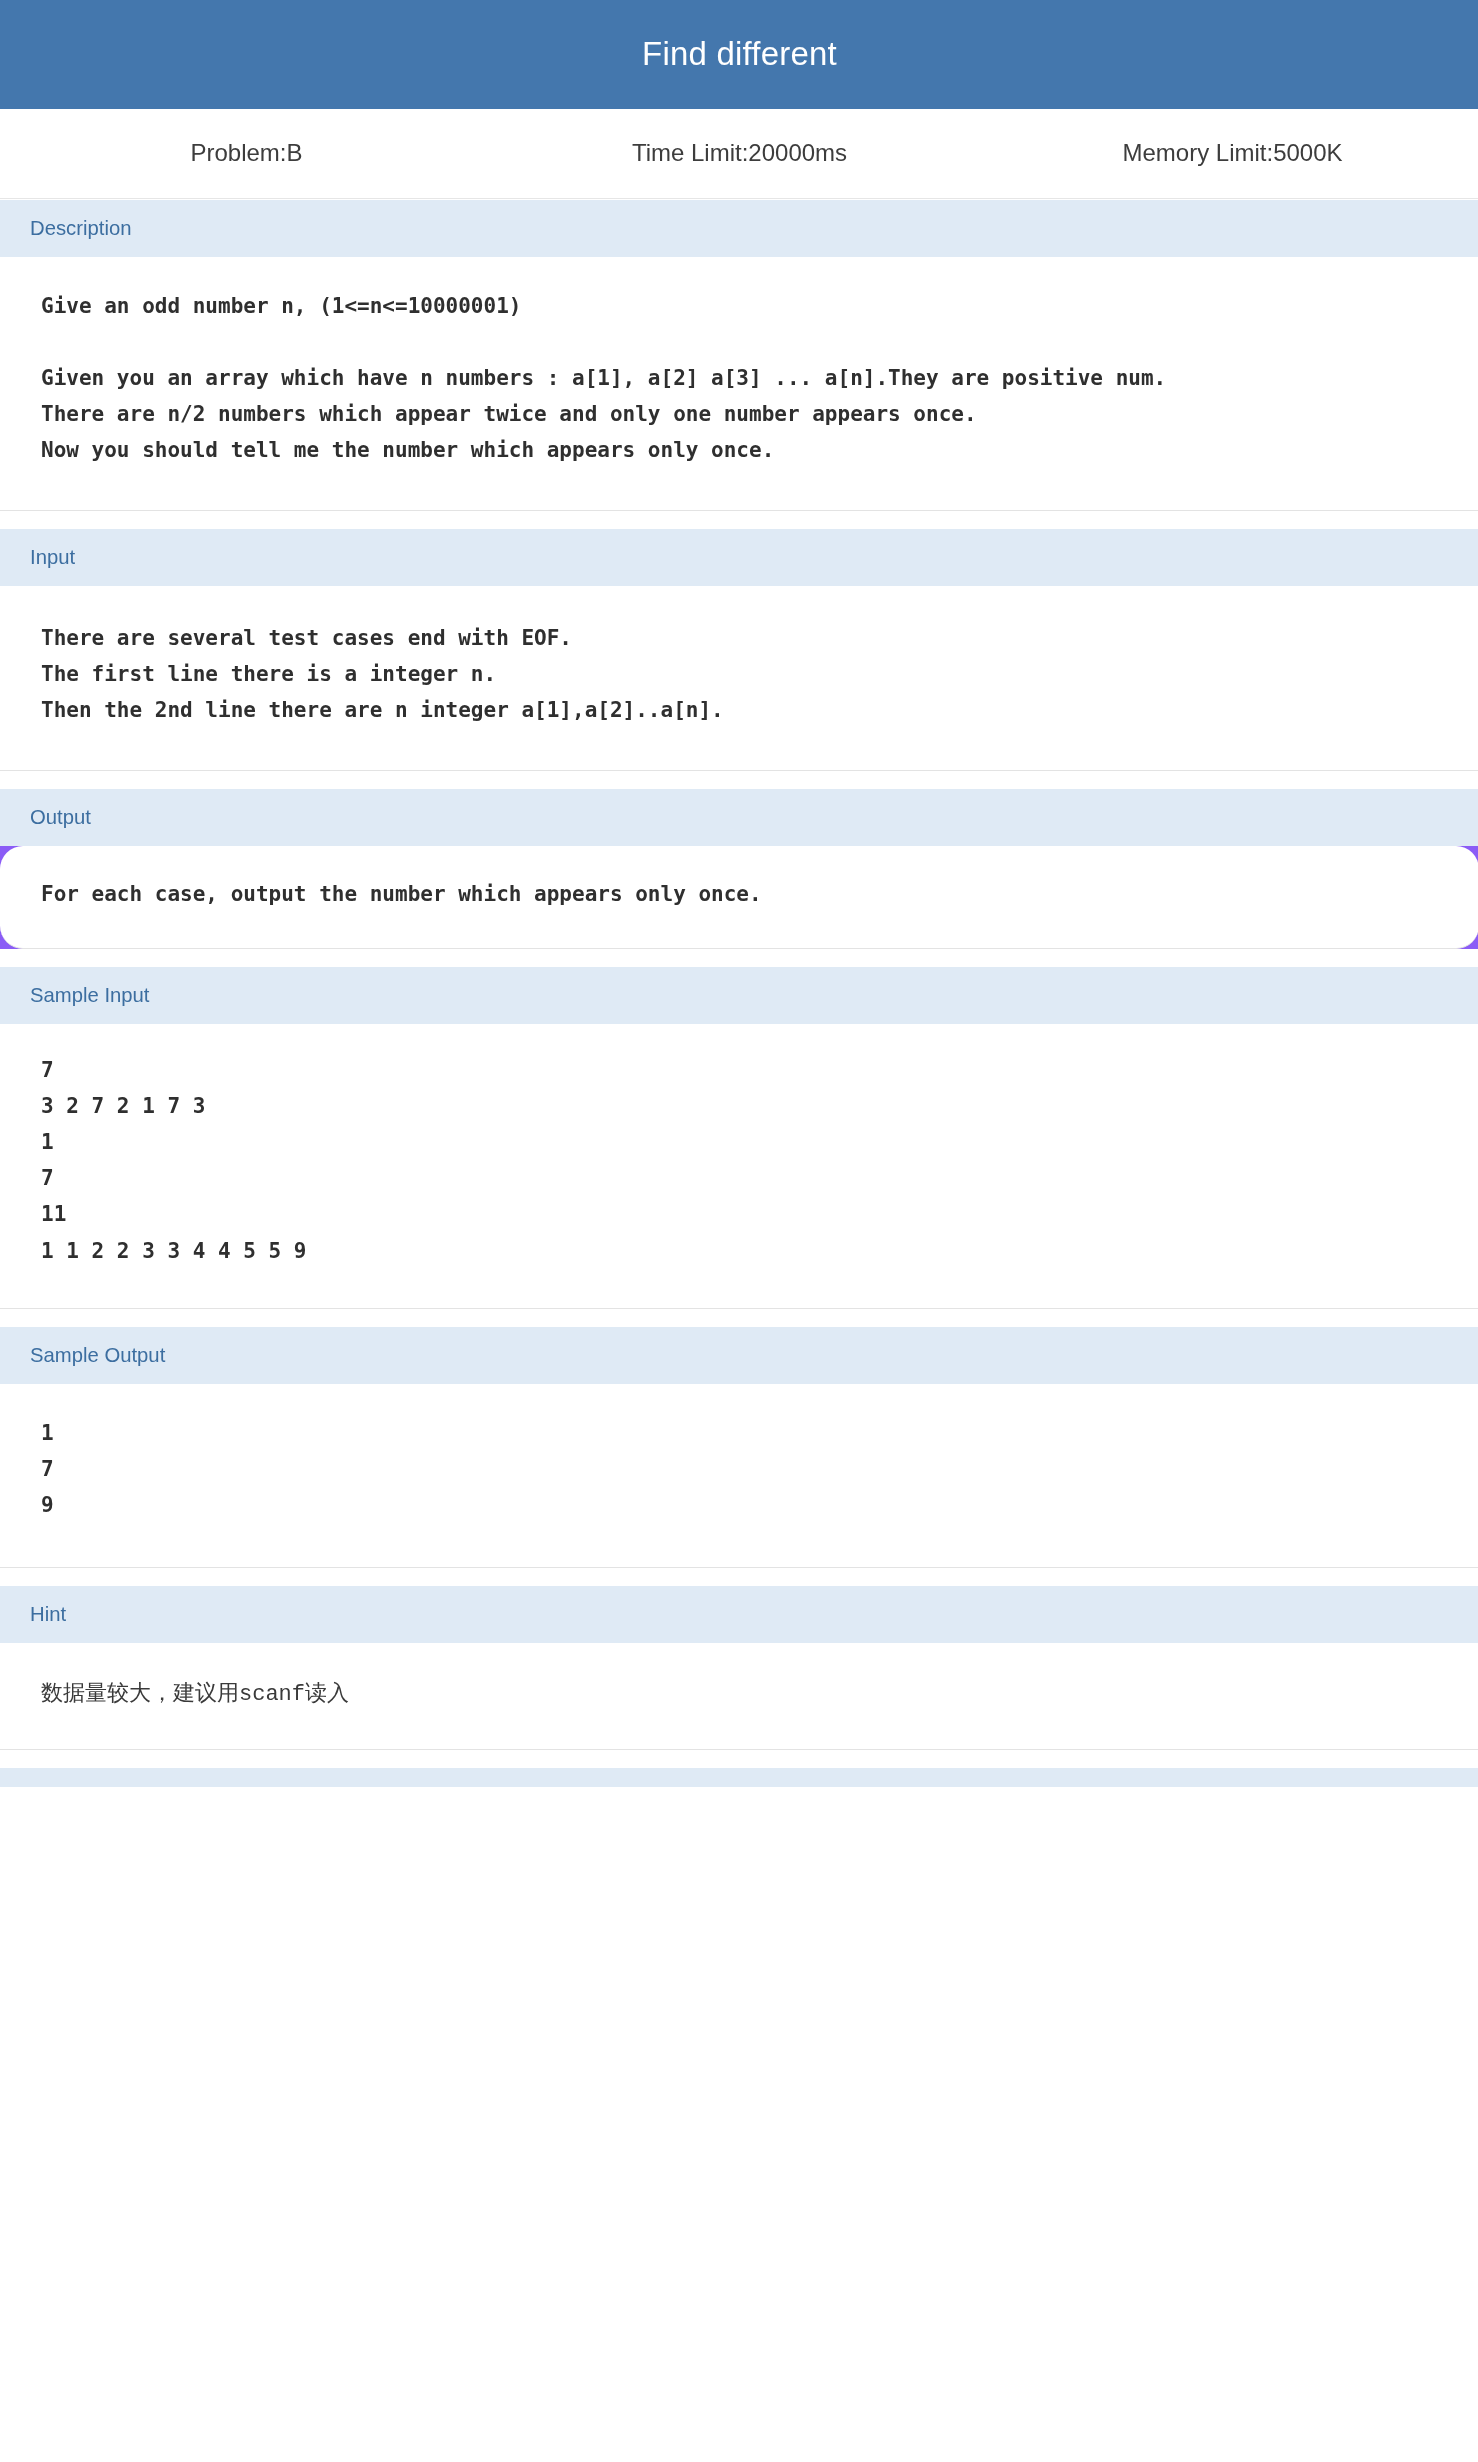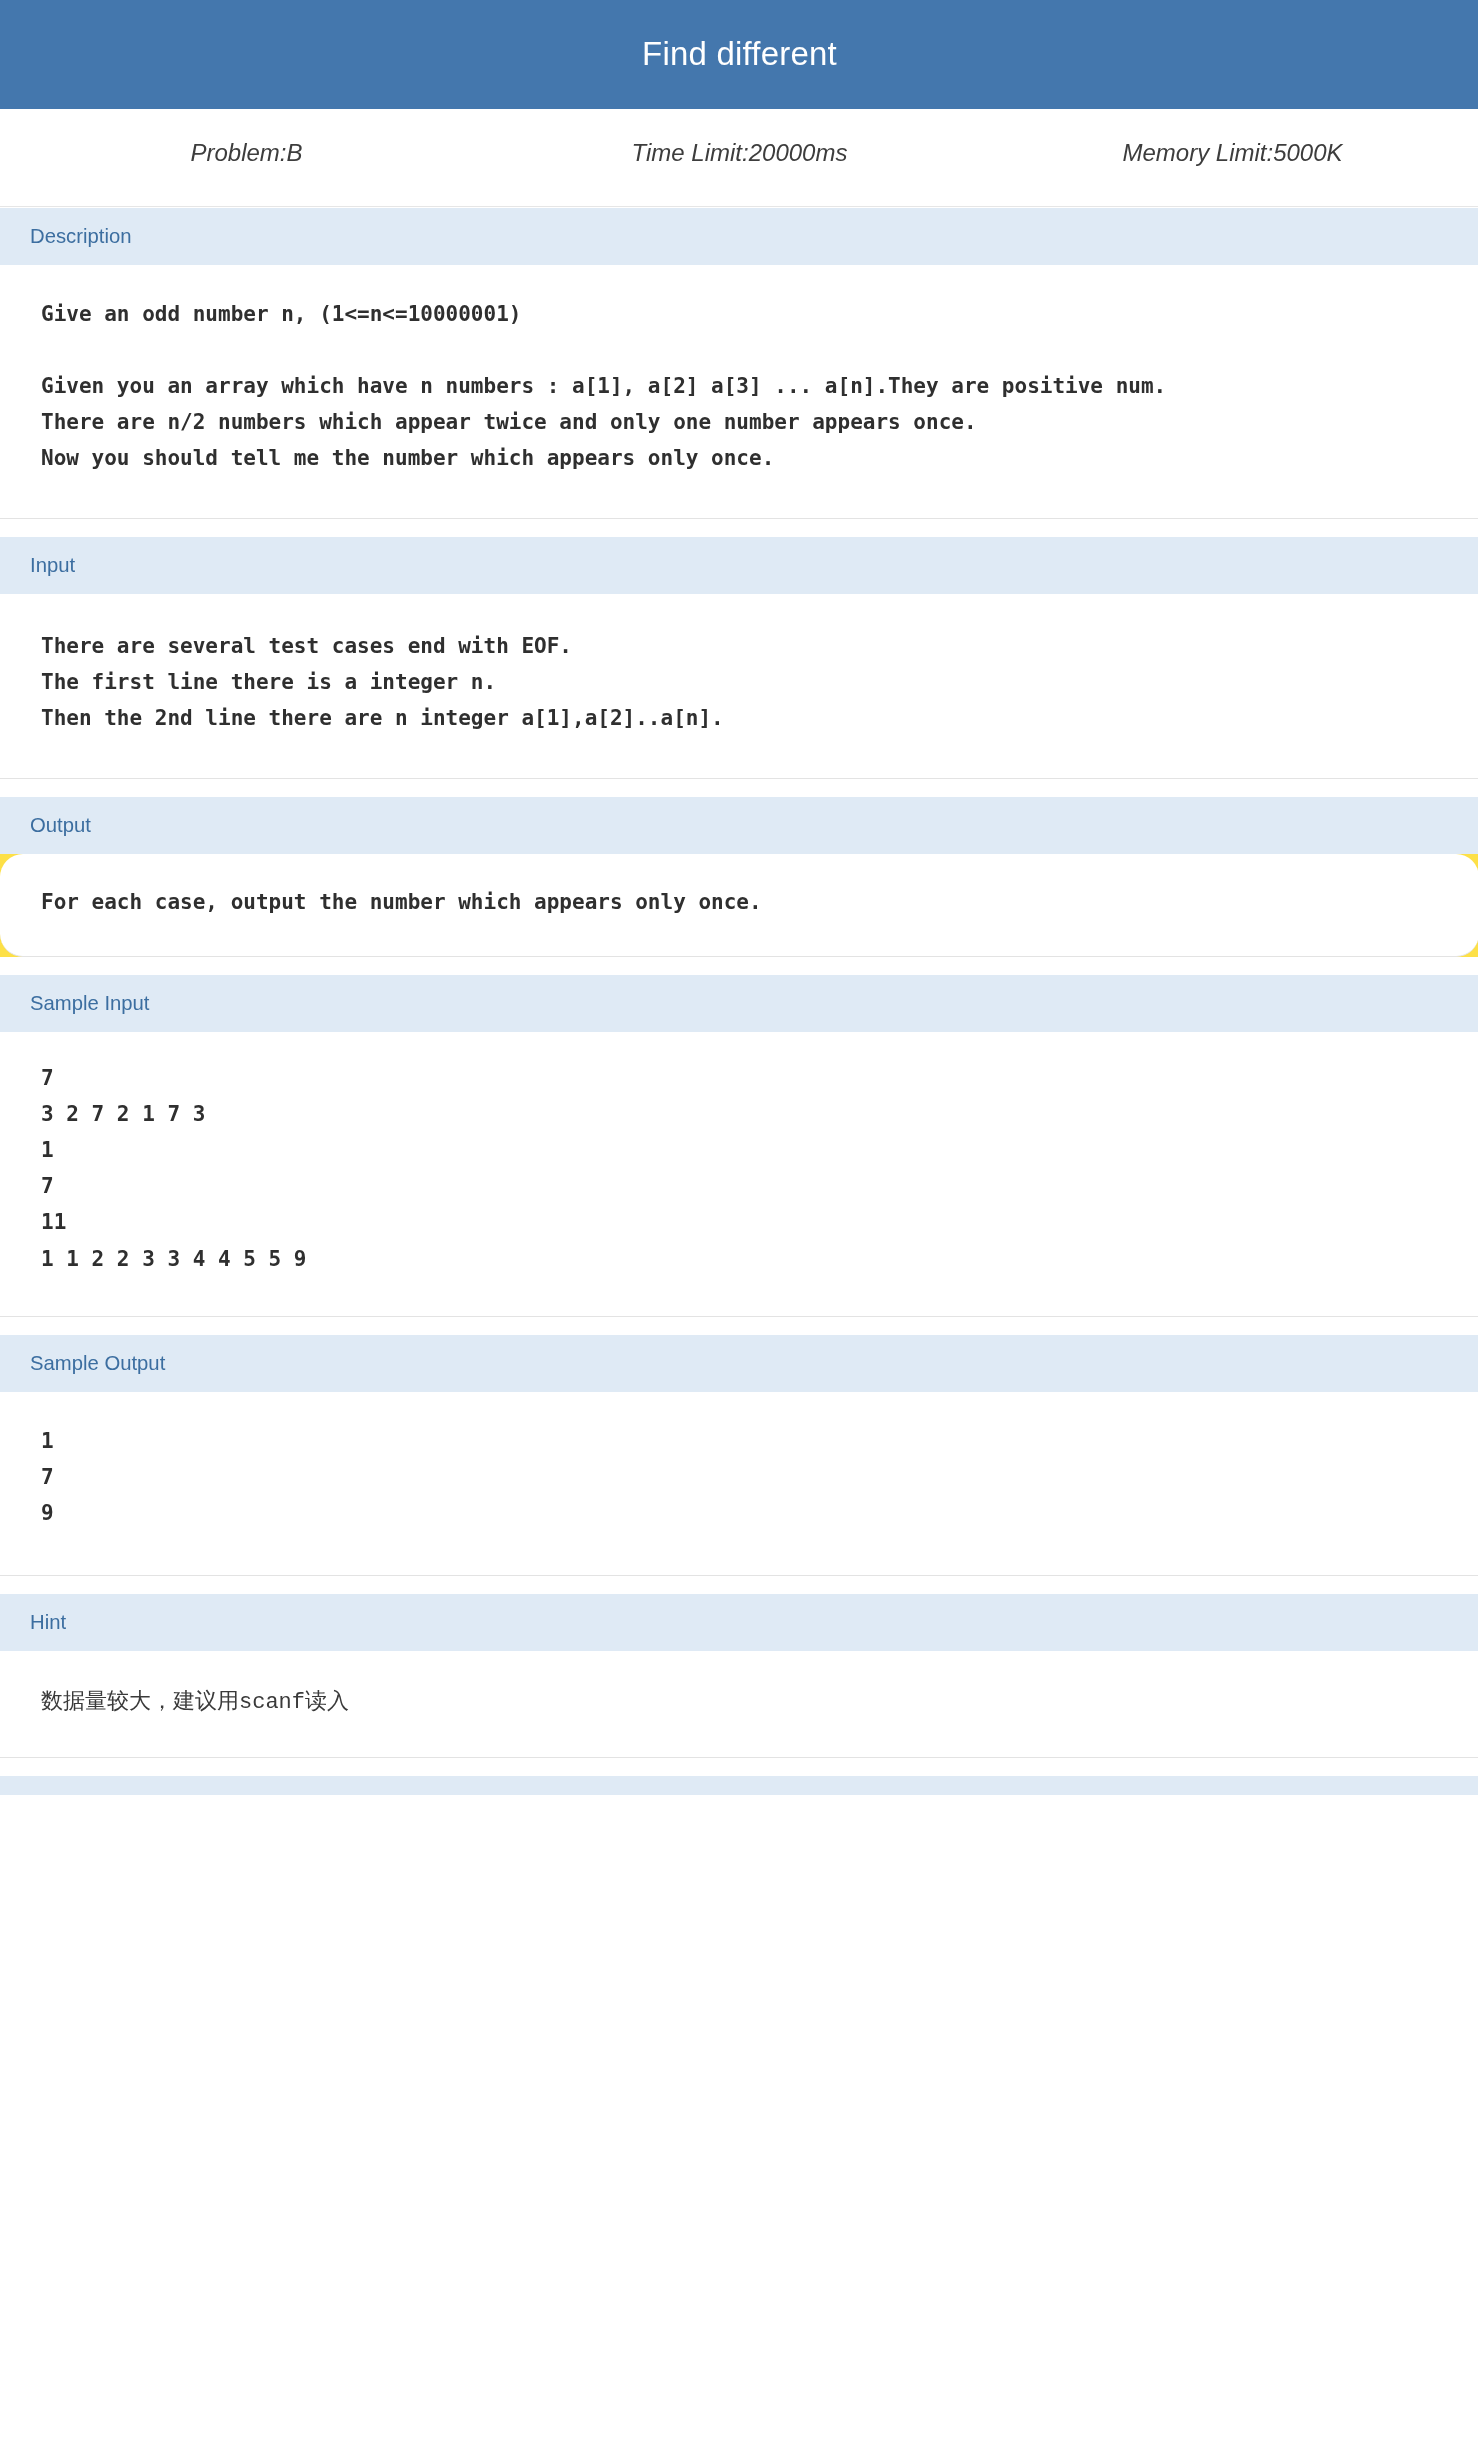--- a/index.html
+++ b/index.html
@@ -8,38 +8,37 @@
     background: #ffffff;
   }
   body {
     font-family: "Liberation Sans", sans-serif;
     width: 1479px;
     color: #333;
   }
   .page {
     width: 1479px;
     margin: 0 auto;
-    background: #fde047;
+    background: #8b5cf6;
   }
   .title-bar {
     background: #4477ad;
     color: #ffffff;
     text-align: center;
     font-size: 33px;
     line-height: 1;
     padding: 37px 0 39px 0;
     letter-spacing: 0.2px;
   }
   .meta-bar {
     display: flex;
     align-items: flex-end;
     background: #ffffff;
     border-bottom: 0.8px solid #e6e6e6;
-    padding: 30px 0 39px 0;
-    font-style: italic;
+    padding: 30px 0 31px 0;
   }
   .meta-cell {
     flex: 1 1 33.33%;
     text-align: center;
     font-size: 24px;
     color: #3d3d3d;
   }
   .section-header {
     background: #dfeaf5;
     color: #3c6ea0;

